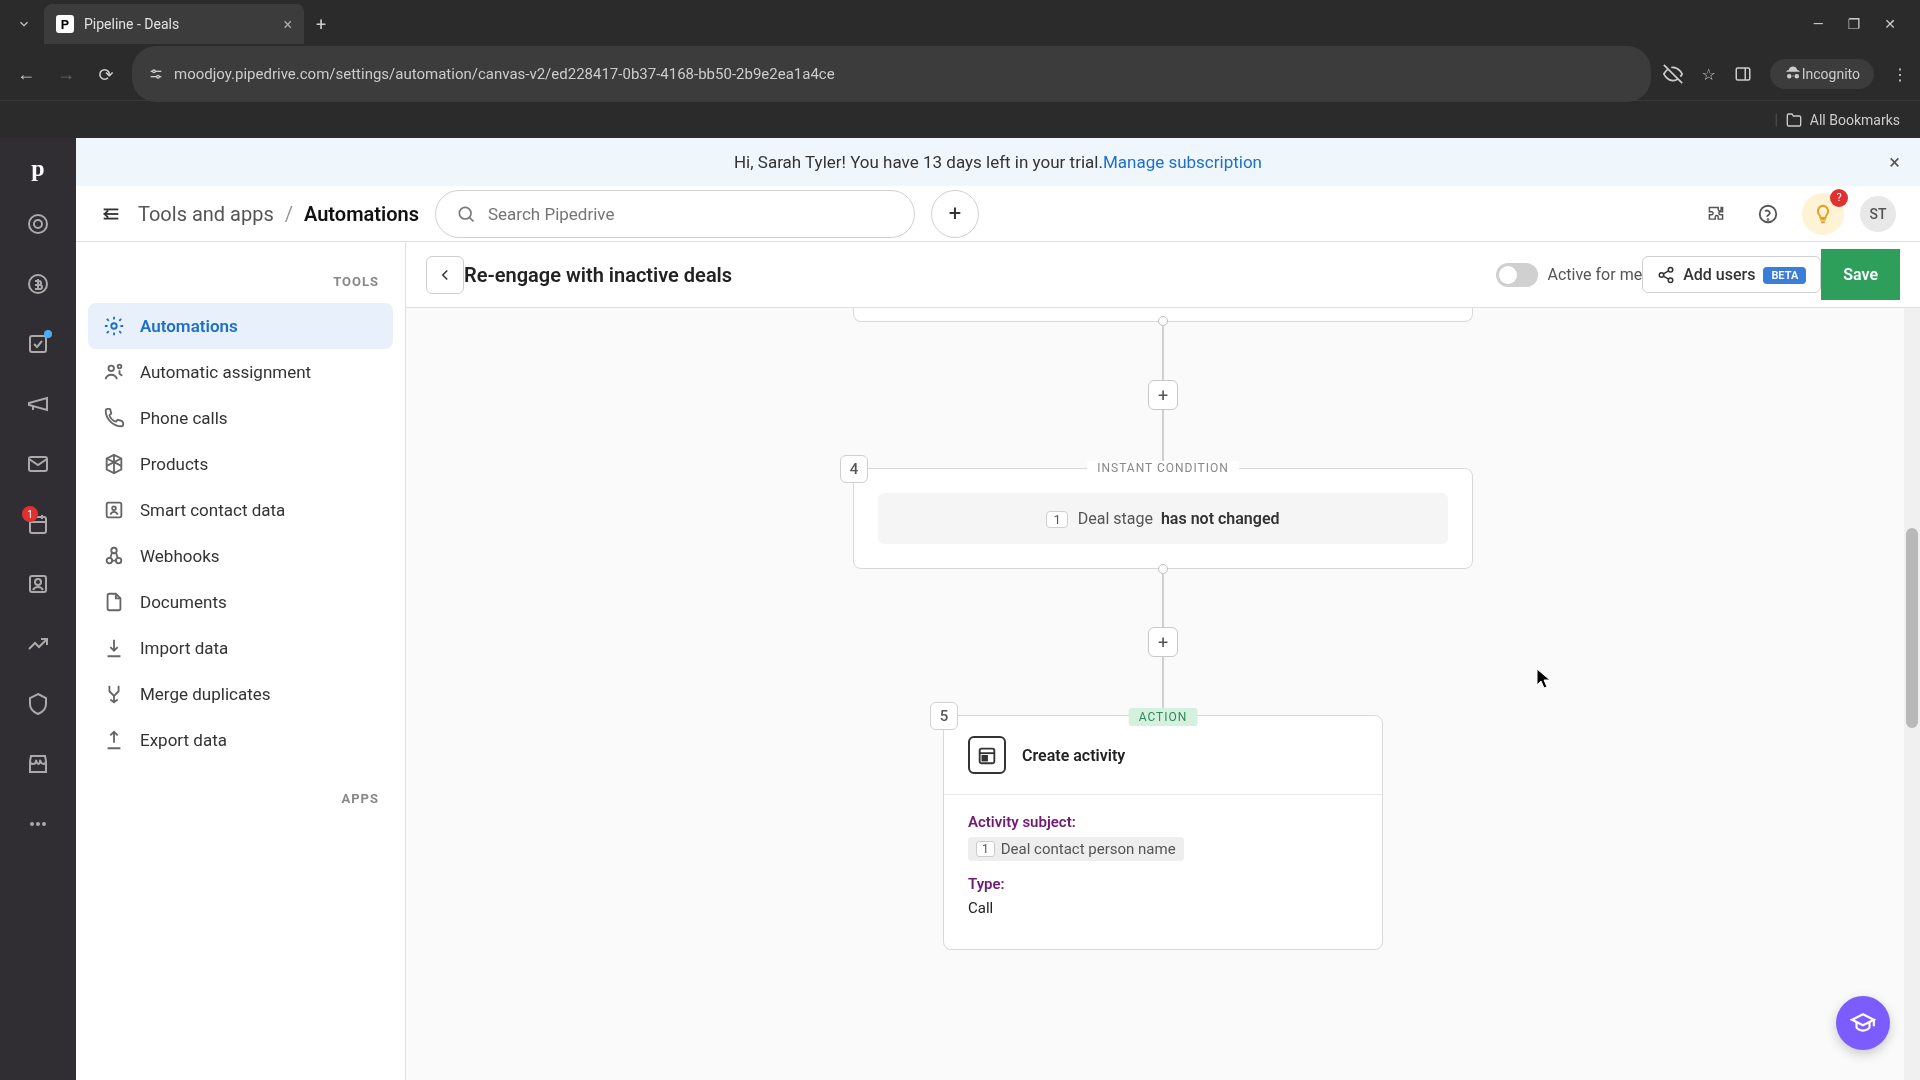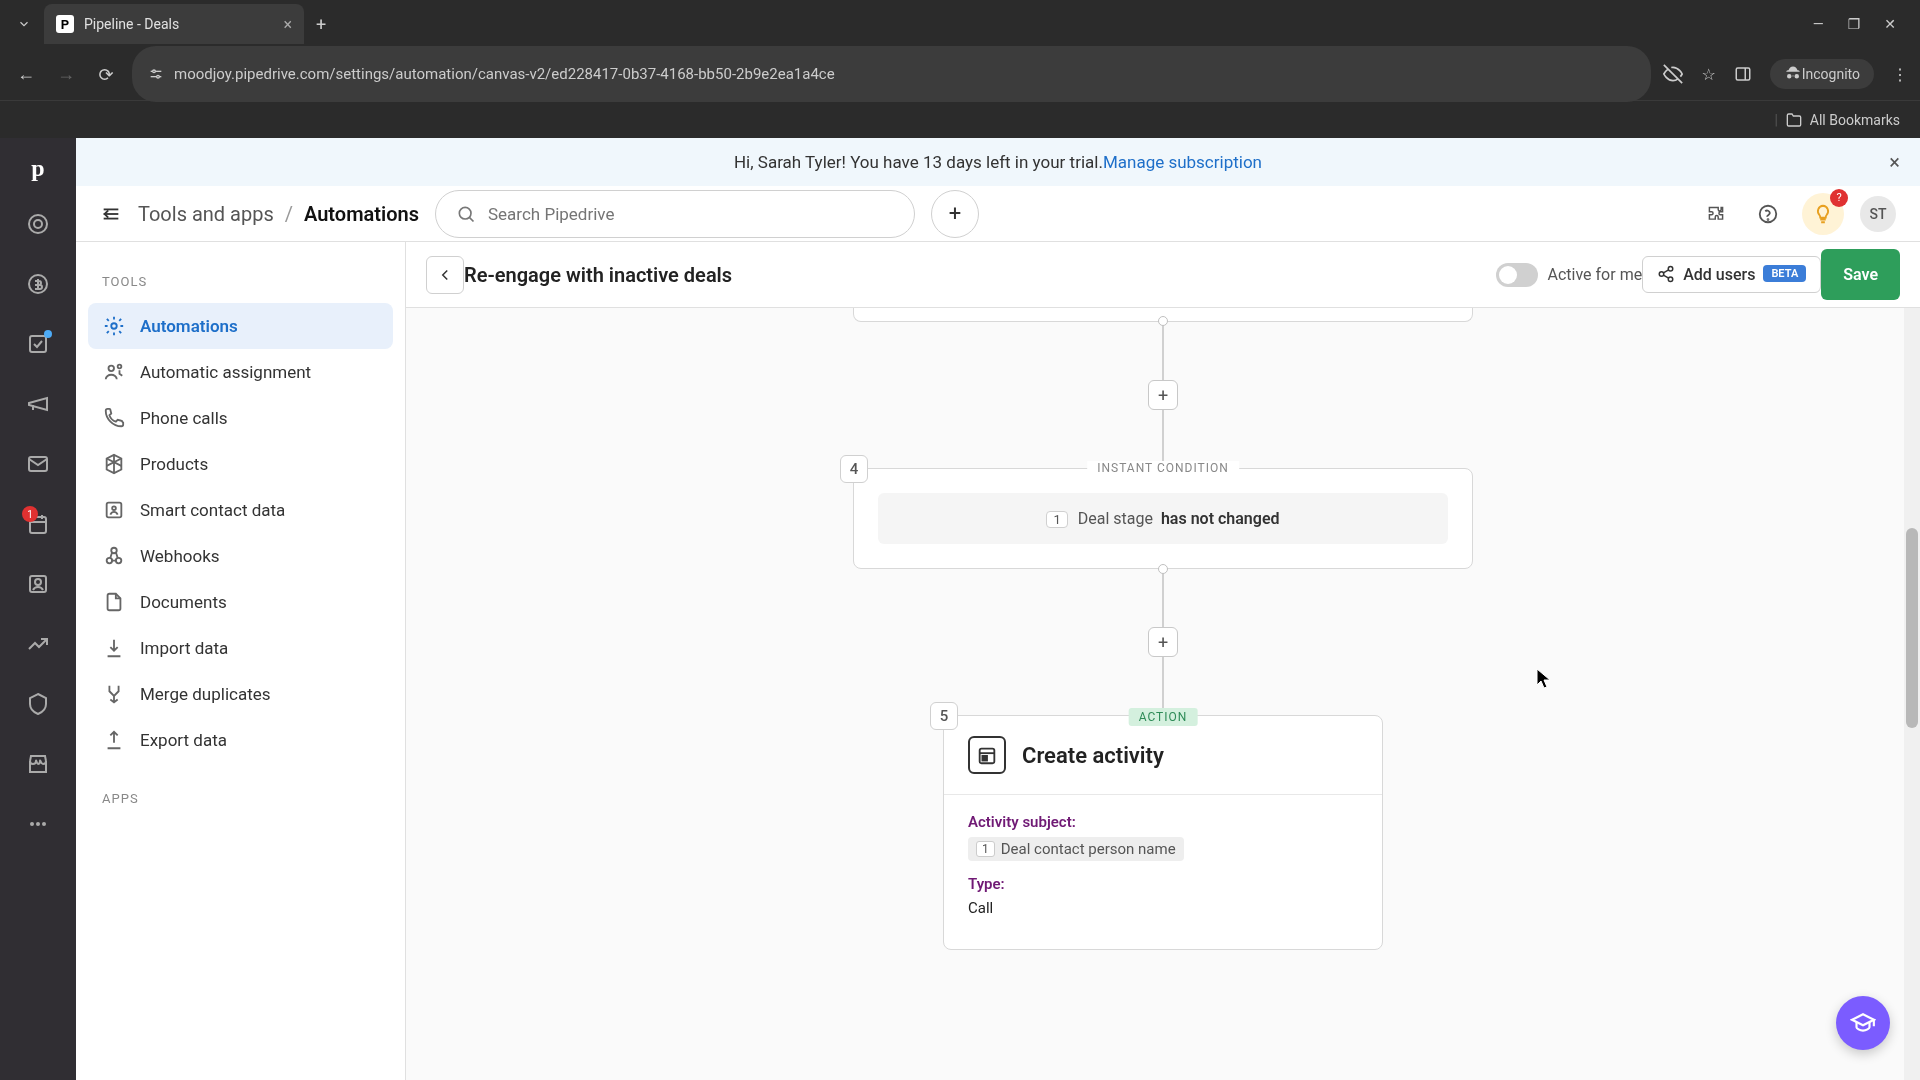--- a/index.html
+++ b/index.html
@@ -60,38 +60,38 @@
 .top-icon { width: 36px; height: 36px; display: flex; align-items: center; justify-content: center; cursor: pointer; color: #555; position: relative; }
 .bulb-wrap { width: 42px; height: 42px; border-radius: 50%; background: #fff3d6; display: flex; align-items: center; justify-content: center; position: relative; }
 .bulb-badge { position: absolute; top: -4px; right: -4px; background: #e03131; color: #fff; font-size: 11px; width: 18px; height: 18px; border-radius: 50%; display: flex; align-items: center; justify-content: center; }
 .avatar { width: 36px; height: 36px; border-radius: 50%; background: #e8e8e8; display: flex; align-items: center; justify-content: center; font-size: 14px; color: #555; font-weight: 500; }
 
 
 .body-split { flex: 1; display: flex; overflow: hidden; }
 
 
 .side-panel { width: 330px; border-right: 1px solid #e0e0e0; padding: 24px 12px; overflow-y: auto; }
-.side-heading { font-size: 13px; letter-spacing: 1px; color: #888; font-weight: 400; padding: 8px 14px 14px; }
+.side-heading { font-size: 13px; letter-spacing: 1px; color: #888; font-weight: 700; padding: 8px 14px 14px; text-align: right; }
 .side-item { display: flex; align-items: center; gap: 14px; padding: 12px 14px; border-radius: 8px; cursor: pointer; color: #333; font-size: 17px; }
 .side-item.active { background: #e8f0fb; color: #1e6fc9; font-weight: 600; }
 .side-item .si-icon { width: 24px; display: flex; justify-content: center; color: #666; }
 .side-item.active .si-icon { color: #1e6fc9; }
 
 
 .canvas-wrap { flex: 1; display: flex; flex-direction: column; position: relative; }
 .canvas-header { height: 66px; border-bottom: 1px solid #e0e0e0; display: flex; align-items: center; padding: 0 20px; gap: 0; }
 .back-btn { width: 38px; height: 38px; border: 1px solid #d0d0d0; border-radius: 6px; display: flex; align-items: center; justify-content: center; cursor: pointer; color: #333; }
 .flow-title { font-size: 20px; font-weight: 600; color: #222; }
 .ch-spacer { flex: 1; }
 .toggle-wrap { display: flex; align-items: center; gap: 10px; color: #555; font-size: 16px; }
 .toggle { width: 42px; height: 24px; background: #d0d0d0; border-radius: 12px; position: relative; cursor: pointer; }
 .toggle::after { content: ''; position: absolute; left: 3px; top: 3px; width: 18px; height: 18px; background: #fff; border-radius: 50%; }
-.add-users-btn { border: 1px solid #d0d0d0; border-radius: 6px; padding: 8px 14px; display: flex; align-items: flex-start; gap: 8px; cursor: pointer; font-size: 16px; color: #333; font-weight: 500; }
+.add-users-btn { border: 1px solid #d0d0d0; border-radius: 6px; padding: 8px 14px; display: flex; align-items: flex-end; gap: 8px; cursor: pointer; font-size: 16px; color: #333; font-weight: 500; }
 .beta-tag { background: #3b7dd8; color: #fff; font-size: 11px; padding: 2px 8px; border-radius: 4px; font-weight: 600; }
-.save-btn { background: #2e9e5b; color: #fff; border: none; border-radius: 6px; padding: 16px 22px; font-size: 16px; font-weight: 600; cursor: pointer; }
+.save-btn { background: #2e9e5b; color: #fff; border: none; border-radius: 0; padding: 16px 22px; font-size: 16px; font-weight: 600; cursor: pointer; }
 
 .canvas { flex: 1; background: #fafafa; position: relative; overflow: hidden; }
 .flow-col { position: absolute; left: 50%; transform: translateX(-50%); top: 0; display: flex; flex-direction: column; align-items: center; }
 
 .prev-card-bottom { width: 620px; height: 14px; border: 1px solid #d8d8d8; border-top: none; border-radius: 0 0 8px 8px; background: #fff; position: relative; }
 .node-dot { width: 10px; height: 10px; border: 1px solid #c0c0c0; background: #fff; border-radius: 50%; position: absolute; left: 50%; transform: translateX(-50%); bottom: -5px; }
 
 .connector { width: 2px; background: #d0d0d0; }
 .conn-60 { height: 58px; }
 .add-node { width: 30px; height: 30px; border: 1px solid #c8c8c8; border-radius: 6px; background: #fff; display: flex; align-items: center; justify-content: center; color: #555; font-size: 18px; cursor: pointer; }
@@ -101,21 +101,21 @@
 .step-num { position: absolute; left: -14px; top: -14px; width: 28px; height: 28px; border: 1px solid #d0d0d0; background: #fff; border-radius: 6px; display: flex; align-items: center; justify-content: center; font-size: 15px; color: #555; font-weight: 500; }
 .card-label { position: absolute; top: -8px; left: 50%; transform: translateX(-50%); background: #fff; padding: 0 10px; font-size: 12px; letter-spacing: 1px; color: #888; font-weight: 400; }
 .card-label.action { background: #d4f0de; color: #2e8b57; border-radius: 3px; padding: 2px 10px; }
 .cond-inner { background: #f5f5f5; border-radius: 6px; padding: 16px; text-align: center; font-size: 16px; color: #555; }
 .cond-inner .ref-num { display: inline-block; border: 1px solid #d0d0d0; border-radius: 4px; padding: 0 6px; font-size: 13px; margin-right: 6px; background: #fff; }
 .cond-inner .bold { font-weight: 600; color: #333; }
 
 .card-5 { width: 440px; }
 .card-5-header { padding: 20px 24px; display: flex; align-items: center; gap: 16px; border-bottom: 1px solid #e8e8e8; }
 .activity-icon-box { width: 38px; height: 38px; border: 2px solid #333; border-radius: 6px; display: flex; align-items: center; justify-content: center; }
-.card-5-title { font-size: 22px; font-weight: 600; color: #222; }
+.card-5-title { font-size: 16px; font-weight: 600; color: #222; }
 .card-5-body { padding: 18px 24px; font-size: 15px; }
 .field-label { font-weight: 600; color: #701a75; margin-bottom: 6px; }
 .field-chip { display: inline-flex; align-items: center; background: #eee; border-radius: 4px; padding: 3px 8px; gap: 6px; color: #555; }
 .field-chip .chip-num { background: #fff; border: 1px solid #ccc; border-radius: 3px; padding: 0 5px; font-size: 12px; }
 .field-row { margin-bottom: 14px; }
 .type-val { color: #222; }
 
 
 .v-scroll { position: absolute; right: 0; top: 0; bottom: 0; width: 16px; background: #f0f0f0; }
 .v-thumb { position: absolute; right: 2px; width: 12px; background: #b8b8b8; border-radius: 6px; }

